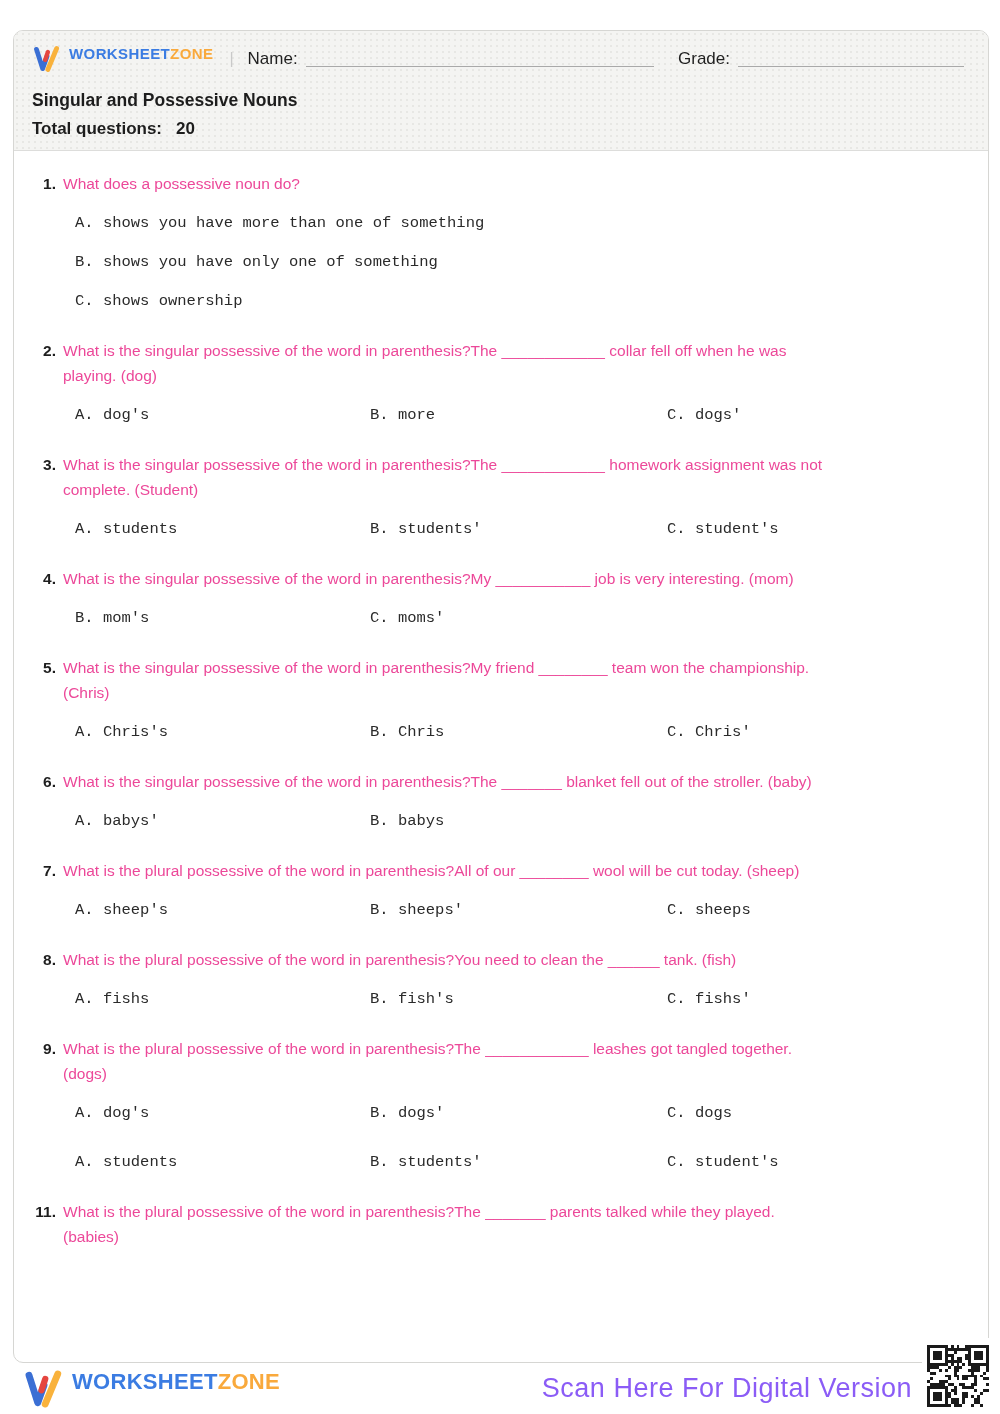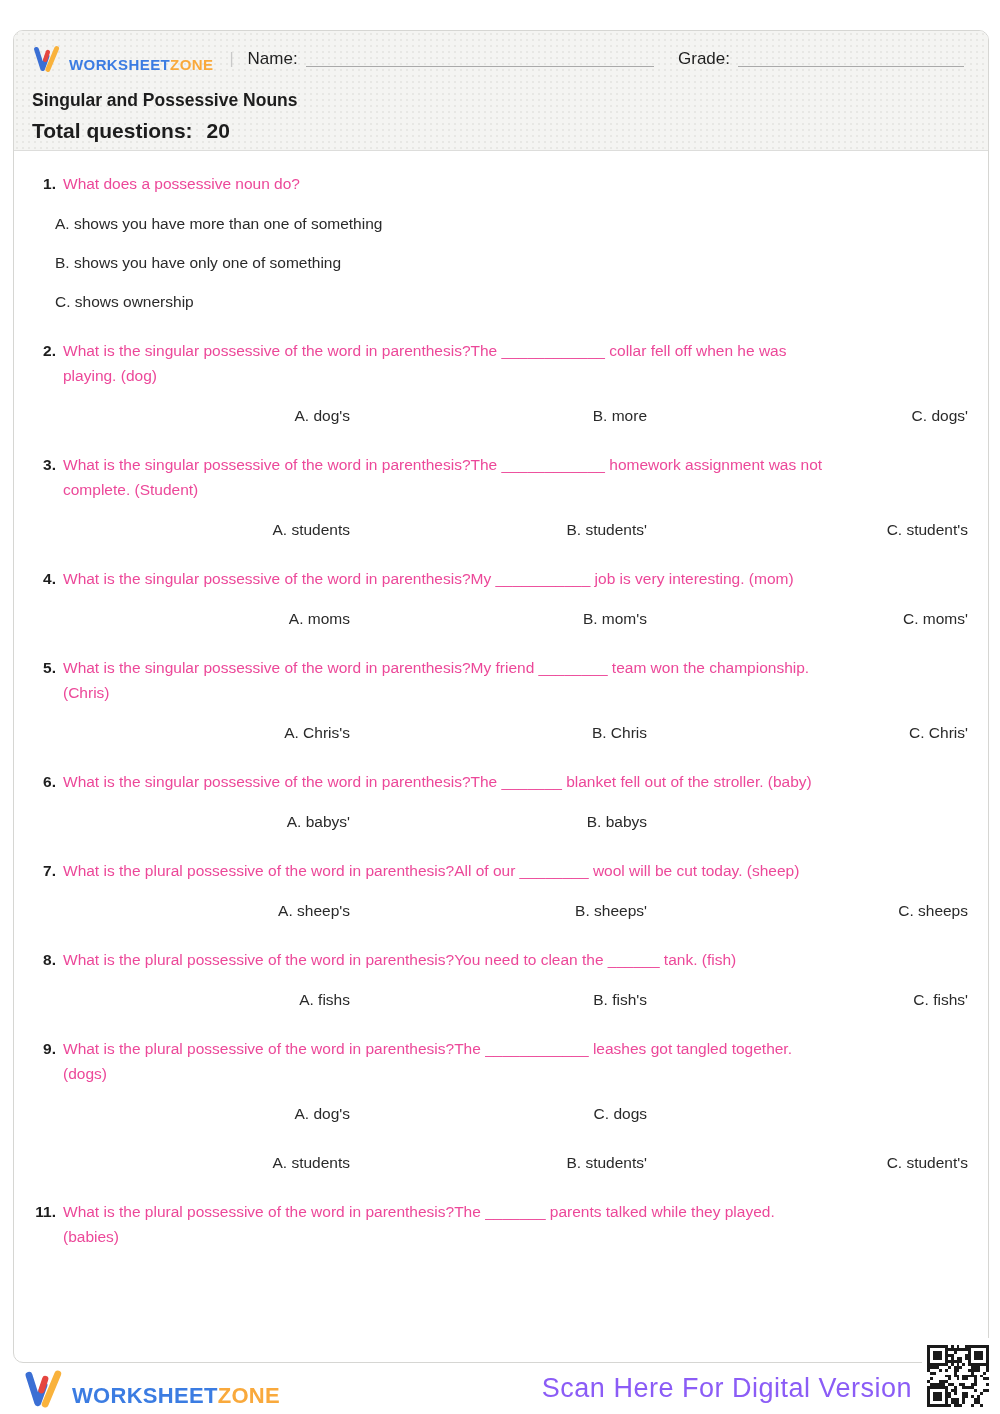--- a/index.html
+++ b/index.html
@@ -16,40 +16,40 @@
   .card-header{
     height:120px;box-sizing:border-box;
     background-color:#f4f4f2;
     background-image:radial-gradient(circle,#e7e7e4 1px,transparent 1px);
     background-size:6px 6px;
     border-bottom:1px solid #dddddb;
     border-radius:9px 9px 0 0;
     padding:13px 24px 0 19px;
   }
   .header-top{display:flex;align-items:center;height:30px;}
-  .brand{display:flex;align-items:flex-end;gap:8px;}
+  .brand{display:flex;align-items:flex-start;gap:8px;}
   .brand-text{font-weight:700;font-size:15px;letter-spacing:.4px;white-space:nowrap;}
   .brand-blue{color:#3b7ce2;}
   .brand-orange{color:#f9a93c;}
   .pipe{color:#c9c9c9;font-size:16px;margin:0 14px 0 16px;font-weight:400;}
   .fill-label{font-weight:400;font-size:17px;color:#1f1f1f;white-space:nowrap;}
   .write-line{border-bottom:1px solid #a9a9a9;height:15px;display:inline-block;}
   .name-line{flex:1 1 auto;margin:0 24px 0 8px;max-width:372px;}
   .grade-line{width:226px;margin-left:8px;}
   .card-title{font-weight:700;font-size:17.5px;color:#1d1d1d;margin-top:16px;margin-left:-1px;}
-  .card-total{font-weight:700;font-size:21px;color:#1d1d1d;margin-top:8px;margin-left:-1px;}
+  .card-total{font-weight:700;font-size:17px;color:#1d1d1d;margin-top:8px;margin-left:-1px;}
   .total-value{margin-left:14px;}
   .card-body{padding:20px 20px 0 17px;}
   .question{margin-bottom:24px;}
   .q-row{display:flex;align-items:flex-start;}
   .q-num{width:25px;text-align:right;font-weight:700;font-size:15.5px;line-height:25px;flex:0 0 25px;color:#1e1e1e;}
   .q-text{margin-left:7px;font-size:15.5px;line-height:25px;color:#ec4899;}
   .q-line{white-space:nowrap;}
-  .options{margin-left:24px;margin-top:15px;}
-  .options.row3{display:grid;grid-template-columns:295px 297px auto;text-align:right;}
+  .options{margin-left:44px;margin-top:15px;font-family:Liberation Mono, monospace;}
+  .options.row3{display:grid;grid-template-columns:295px 297px auto;}
   .option{font-size:15.5px;line-height:25px;color:#2a2a2a;white-space:nowrap;}
   .options.stacked .option + .option{margin-top:14px;}
   .footer{
     position:absolute;left:0;top:1363px;width:1000px;height:51px;
     display:flex;align-items:center;background:#fff;
   }
   .footer-brand{margin-left:24px;}
   .footer-brand .brand-text{font-size:22px;letter-spacing:.3px;}
   .scan-text{
     margin-left:auto;margin-right:88px;
@@ -130,21 +130,20 @@
         </div>
       </div>
       <div class="question">
         <div class="q-row">
           <div class="q-num">4.</div>
           <div class="q-text">
             <div class="q-line">What is the singular possessive of the word in parenthesis?My ___________ job is very interesting. (mom)</div>
           </div>
         </div>
         <div class="options row3">
-          <div class="option">A. moms</div>
           <div class="option">B. mom's</div>
           <div class="option">C. moms'</div>
         </div>
       </div>
       <div class="question">
         <div class="q-row">
           <div class="q-num">5.</div>
           <div class="q-text">
             <div class="q-line">What is the singular possessive of the word in parenthesis?My friend ________ team won the championship.</div>
             <div class="q-line">(Chris)</div>
@@ -197,20 +196,21 @@
       <div class="question">
         <div class="q-row">
           <div class="q-num">9.</div>
           <div class="q-text">
             <div class="q-line">What is the plural possessive of the word in parenthesis?The ____________ leashes got tangled together.</div>
             <div class="q-line">(dogs)</div>
           </div>
         </div>
         <div class="options row3">
           <div class="option">A. dog's</div>
+          <div class="option">B. dogs'</div>
           <div class="option">C. dogs</div>
         </div>
       </div>
       <div class="question">
         <div class="options row3">
           <div class="option">A. students</div>
           <div class="option">B. students'</div>
           <div class="option">C. student's</div>
         </div>
       </div>

